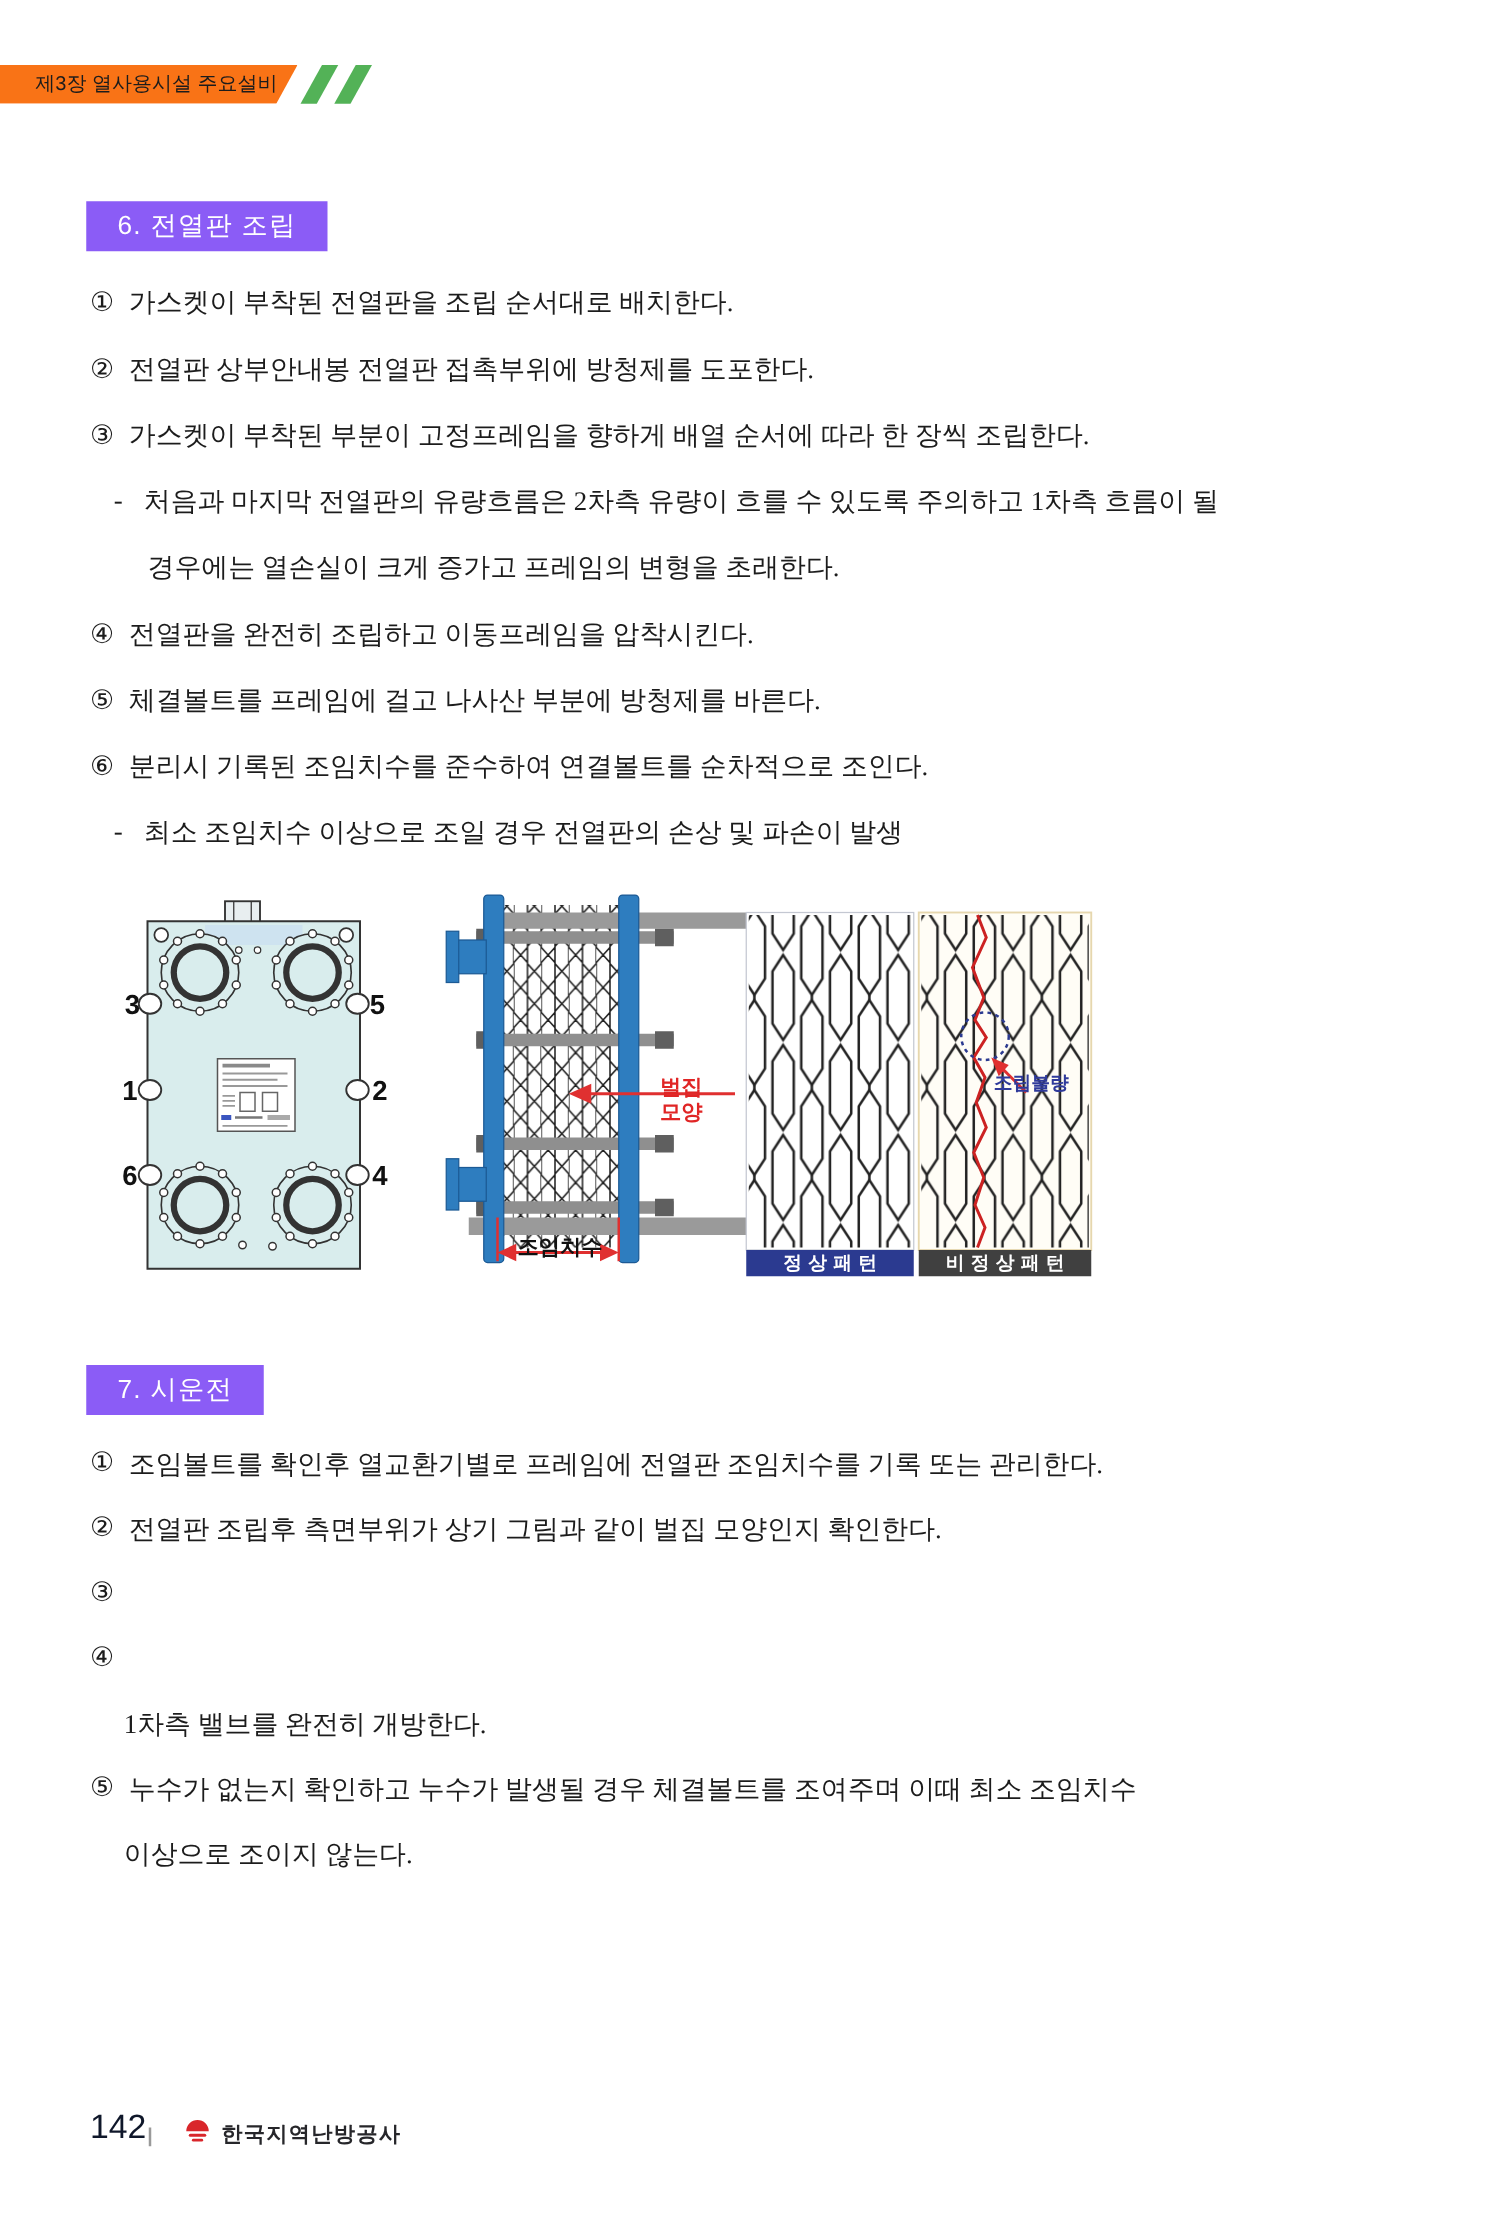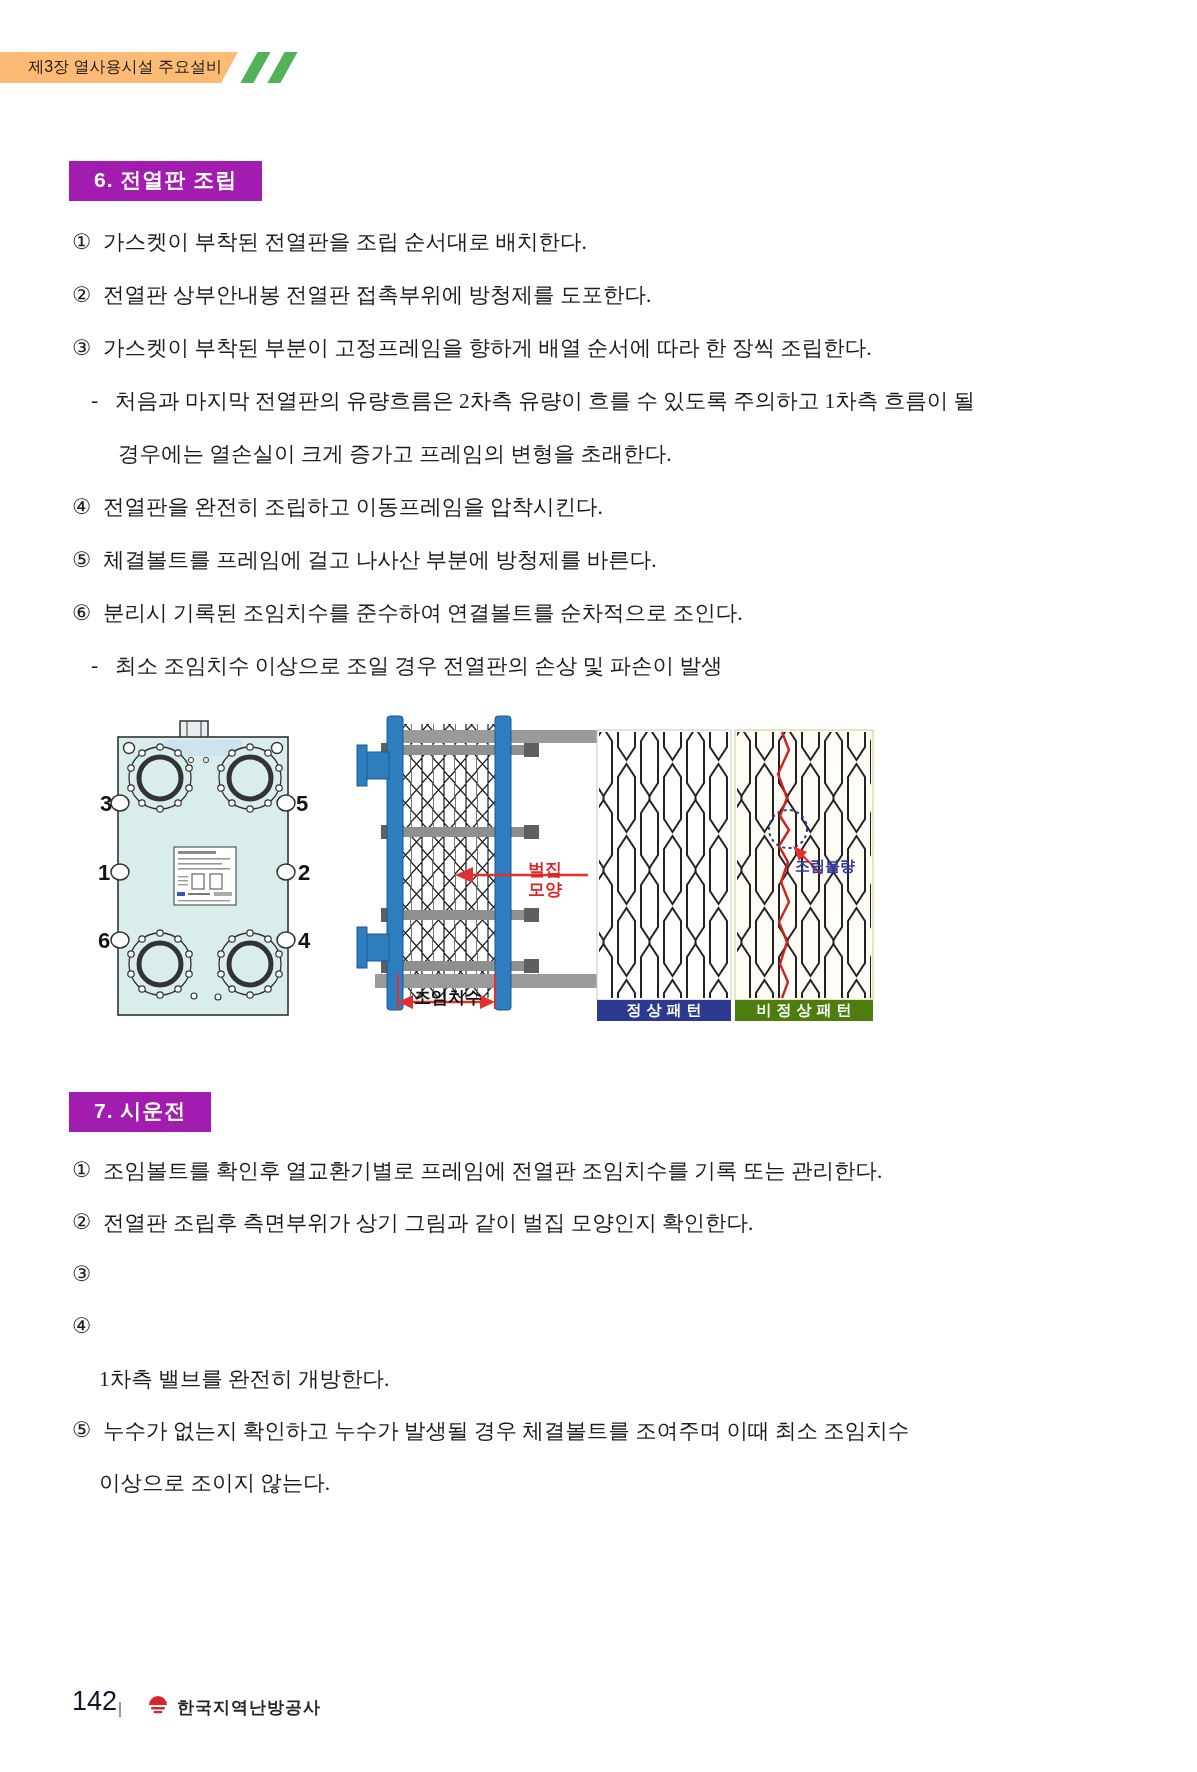--- a/index.html
+++ b/index.html
@@ -2,31 +2,31 @@
 <html><head>
 <meta charset="utf-8">
 <style>
   *{box-sizing:border-box;margin:0;padding:0}
   html,body{width:1197px;height:1772px}
   body{position:relative;background:#ffffff;color:#1c1c1c;
        font-family:"Liberation Serif","DejaVu Serif",serif;overflow:hidden}
   .abs{position:absolute}
 
   
-  .chapter-bar{position:absolute;left:0;top:52px;width:238px;height:31px;background:#fdba74;
+  .chapter-bar{position:absolute;left:0;top:52px;width:238px;height:31px;background:#f97316;
 phe    color:#fff;display:flex;align-items:center;justify-content:flex-end;
        padding-right:16px;font-family:"Liberation Sans","DejaVu Sans",sans-serif;
        font-size:16px;clip-path:polygon(0 0,100% 0,calc(100% - 17px) 100%,0 100%)}
   .stripe{position:absolute;top:52px;height:31px;width:13px;background:#53b257;transform:skewX(-29deg)}
   .stripe.s1{left:249px}
   .stripe.s2{left:276px}
 
   
-  .sec-title{position:absolute;left:69px;background:#a21caf;color:#fff;
-       font-family:"Liberation Sans","DejaVu Sans",sans-serif;font-weight:700;
+  .sec-title{position:absolute;left:69px;background:#8b5cf6;color:#fff;
+       font-family:"Liberation Sans","DejaVu Sans",sans-serif;font-weight:400;
        font-size:21px;padding:5px 25px 7px;letter-spacing:1px}
 
   
   .list{position:absolute;left:72px;width:1080px;font-size:21.5px;color:#1c1c1c}
   .li{display:flex;align-items:center}
   .list.l6 .li{height:53px}
   .list.l7 .li{height:52px}
   .li .mk{flex:none;width:31px}
   .li.sub{padding-left:19px}
   .li.sub .mk{width:24px}
@@ -40,21 +40,21 @@
        font-family:"Liberation Sans","DejaVu Sans",sans-serif;font-weight:700;
        font-size:17px;line-height:20px}
   .lbl-dim{position:absolute;left:398px;top:986px;width:100px;text-align:center;color:#111;
        font-family:Liberation Serif, serif;font-weight:700;font-size:17px}
   .lbl-defect{position:absolute;left:795px;top:857px;color:#2f3a9b;
        font-family:"Liberation Sans","DejaVu Sans",sans-serif;font-weight:700;font-size:15px}
   .pattern-caption{position:absolute;top:1000px;height:21px;display:flex;align-items:center;
        justify-content:center;color:#fff;font-family:"Liberation Sans","DejaVu Sans",sans-serif;
        font-weight:700;font-size:15px;letter-spacing:5px;padding-left:5px}
   .pattern-caption.normal{left:597px;width:134px;background:#2b3a90}
-  .pattern-caption.abnormal{left:735px;width:138px;background:#4d7c0f}
+  .pattern-caption.abnormal{left:735px;width:138px;background:#404040}
 
   
   .page-num{position:absolute;left:72px;top:1686px;color:#0f172a;
        font-family:"Liberation Sans","DejaVu Sans",sans-serif;font-size:27px}
   .page-div{position:absolute;left:119px;top:1702px;width:2px;height:15px;background:#9a9a9a}
   .footer-org{position:absolute;left:177px;top:1696px;color:#26262a;
        font-family:"Liberation Sans","DejaVu Sans",sans-serif;font-weight:700;
        font-size:17px;letter-spacing:1px}
   .footer-logo{position:absolute;left:146px;top:1694px}
 </style>

